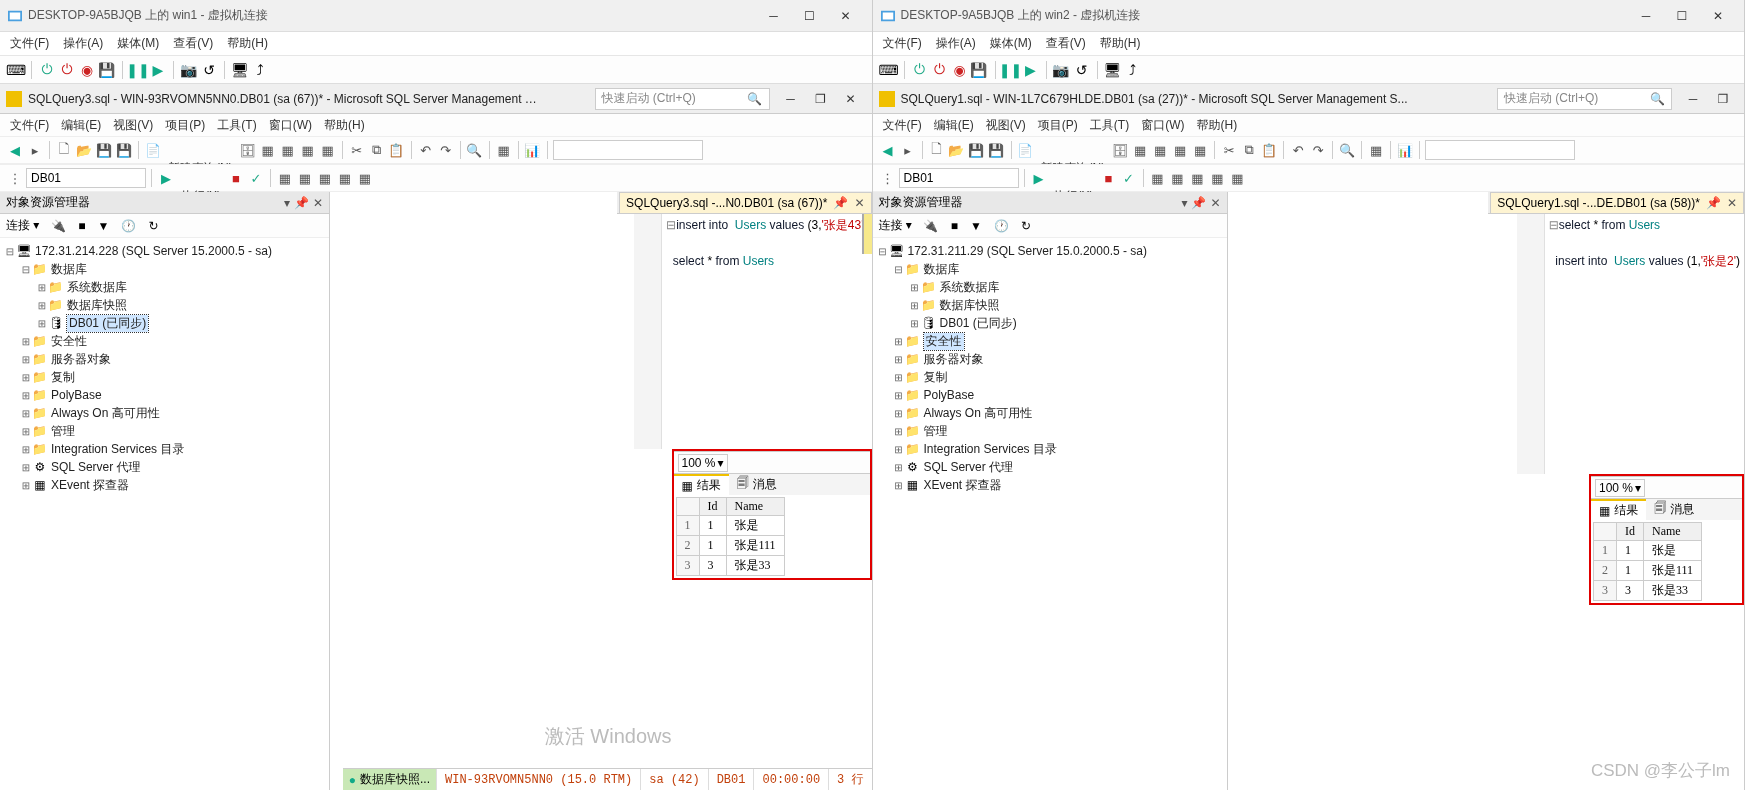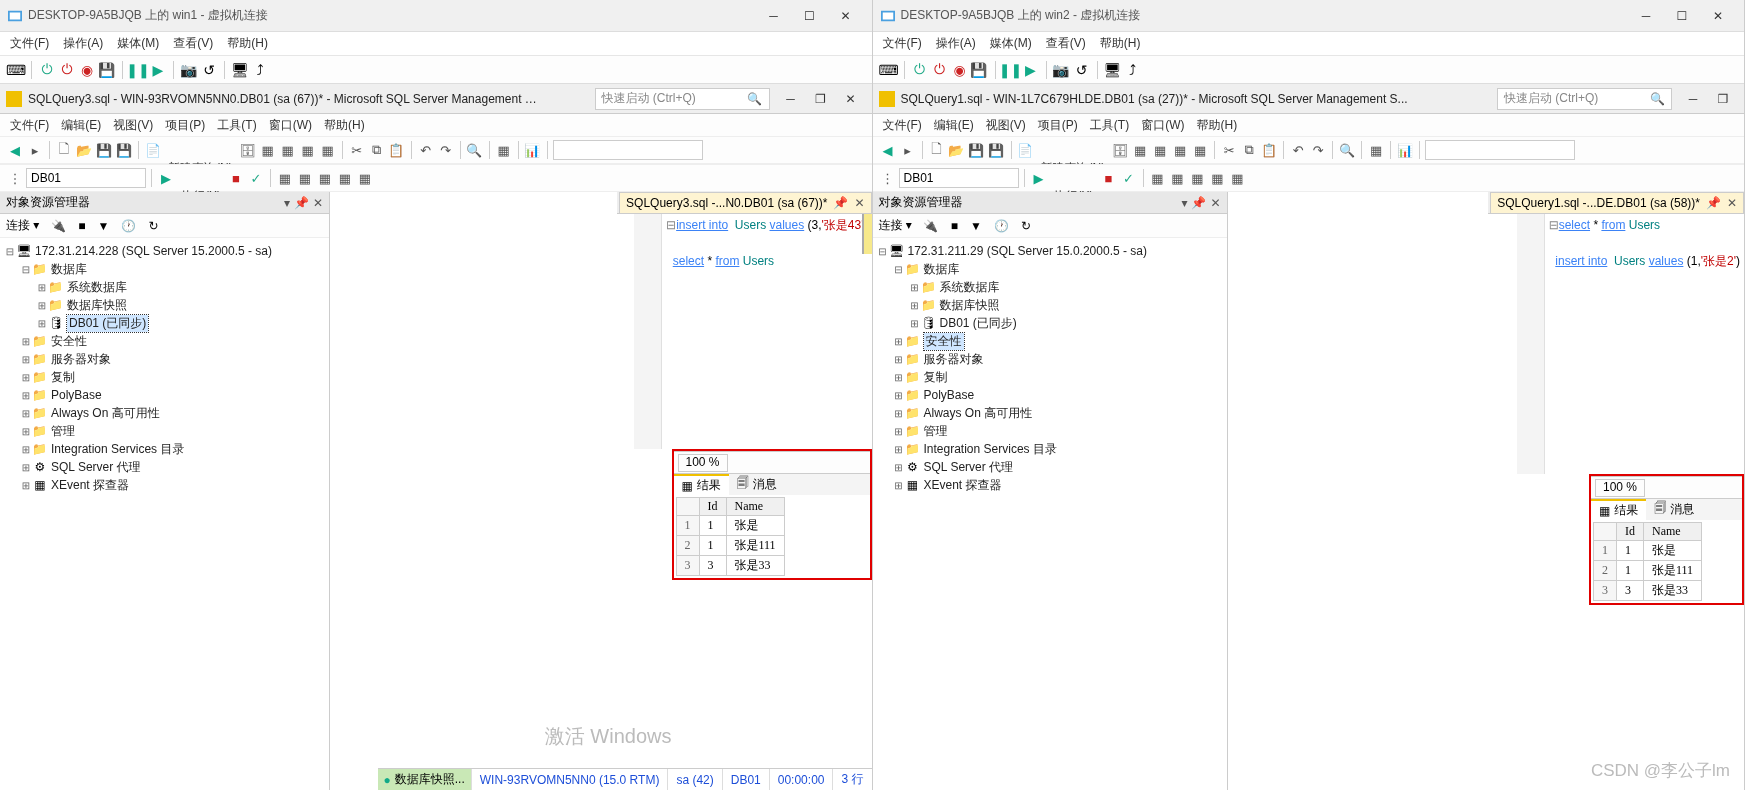--- a/index.html
+++ b/index.html
@@ -40,39 +40,39 @@
 .tree-row .label { color: #222; }
 .tree-row.selected .label { background: #cfe6ff; outline: 1px dotted #333; padding: 0 2px; }
 .editor-area { flex: 1; display: flex; flex-direction: column; background: #fff; align-items: flex-end; }
 .tab-strip { height: 22px; display: flex; align-items: center; background: #eee; border-bottom: 1px solid #ccc; }
 .tab { height: 21px; background: #fff7e0; border: 1px solid #ccc; border-bottom: none; display: flex; align-items: center; padding: 0 6px; margin-left: 2px; gap: 6px; }
 .tab.active { background: #fef4d2; }
 .tab .close { color: #555; }
 .sql-editor { flex: 1; display: flex; position: relative; font-family: Consolas, monospace; font-size: 13px; }
 .gutter { width: 28px; background: #f4f4f4; border-right: 1px solid #e0e0e0; }
 .code { flex: 1; padding: 2px 4px; line-height: 18px; white-space: pre; }
-.kw { color: #3b82f6; text-decoration: underline; }
+.kw { color: #0f172a; }
 .str { color: #c00000; }
 .ident { color: #008080; }
 .num { color: #000; }
 .right-marker { position: absolute; right: 0; top: 0; width: 10px; height: 40px; background: #f7e98b; border-left: 2px solid #aaa; }
 .zoom-bar { height: 22px; display: flex; align-items: center; border-top: 1px solid #ccc; background: #fdfdfd; }
-.zoom-bar .combo { width: 50px; height: 18px; border: 1px solid #ccc; margin: 0 4px; font-size: 11px; display:flex; align-items:center; padding:0 3px; justify-content:space-between;flex-direction:column; }
+.zoom-bar .combo { width: 50px; height: 18px; border: 1px solid #ccc; margin: 0 4px; font-size: 11px; display:flex; align-items:center; padding:0 3px; justify-content:space-between; }
 .results-tabs { height: 22px; display: flex; align-items: center; border-top: 1px solid #ccc; background: #f4f4f4; }
 .results-tabs .rtab { padding: 0 8px; display: flex; align-items: center; gap: 4px; height: 22px; }
 .results-tabs .rtab.active { background: #fff; border-top: 2px solid #f0c000; }
 .results-grid { background: #fff; padding: 2px; }
 .results-grid table { border-collapse: collapse; }
 .results-grid th, .results-grid td { border: 1px solid #ccc; padding: 1px 8px; text-align: left; font-family: Tahoma; font-size: 12px; height: 18px; }
 .results-grid th { background: #f0f0f0; font-weight: normal; }
 .results-grid .rownum { background: #f6f6f6; color: #666; text-align: center; width: 22px; }
 .red-box { border: 2px solid #e00000; }
 .status-bar { height: 22px; background: #fff; border-top: 1px solid #ccc; display: flex; align-items: center; font-size: 12px; }
 .status-bar .ok { background: #c9e8b6; padding: 0 6px; height: 100%; display: flex; align-items: center; gap: 4px; }
-.status-bar .seg { padding: 0 8px; color: #1d4ed8; border-left: 1px solid #ddd; height: 100%; display: flex; align-items: center; }
+.status-bar .seg { padding: 0 8px; color: #c2410c; border-left: 1px solid #ddd; height: 100%; display: flex; align-items: center; font-family: Liberation Mono, monospace; }
 .watermark { position: absolute; bottom: 40px; right: 200px; color: #bbb; font-size: 20px; pointer-events: none; }
 .csdn { position: absolute; bottom: 8px; right: 14px; color: #bbb; font-size: 17px; pointer-events: none; }
 svg { display: block; }
 </style>
 </head>
 <body>
 
 <div class="vm-window">
   <div class="vm-titlebar">
     <span class="vm-icon">

